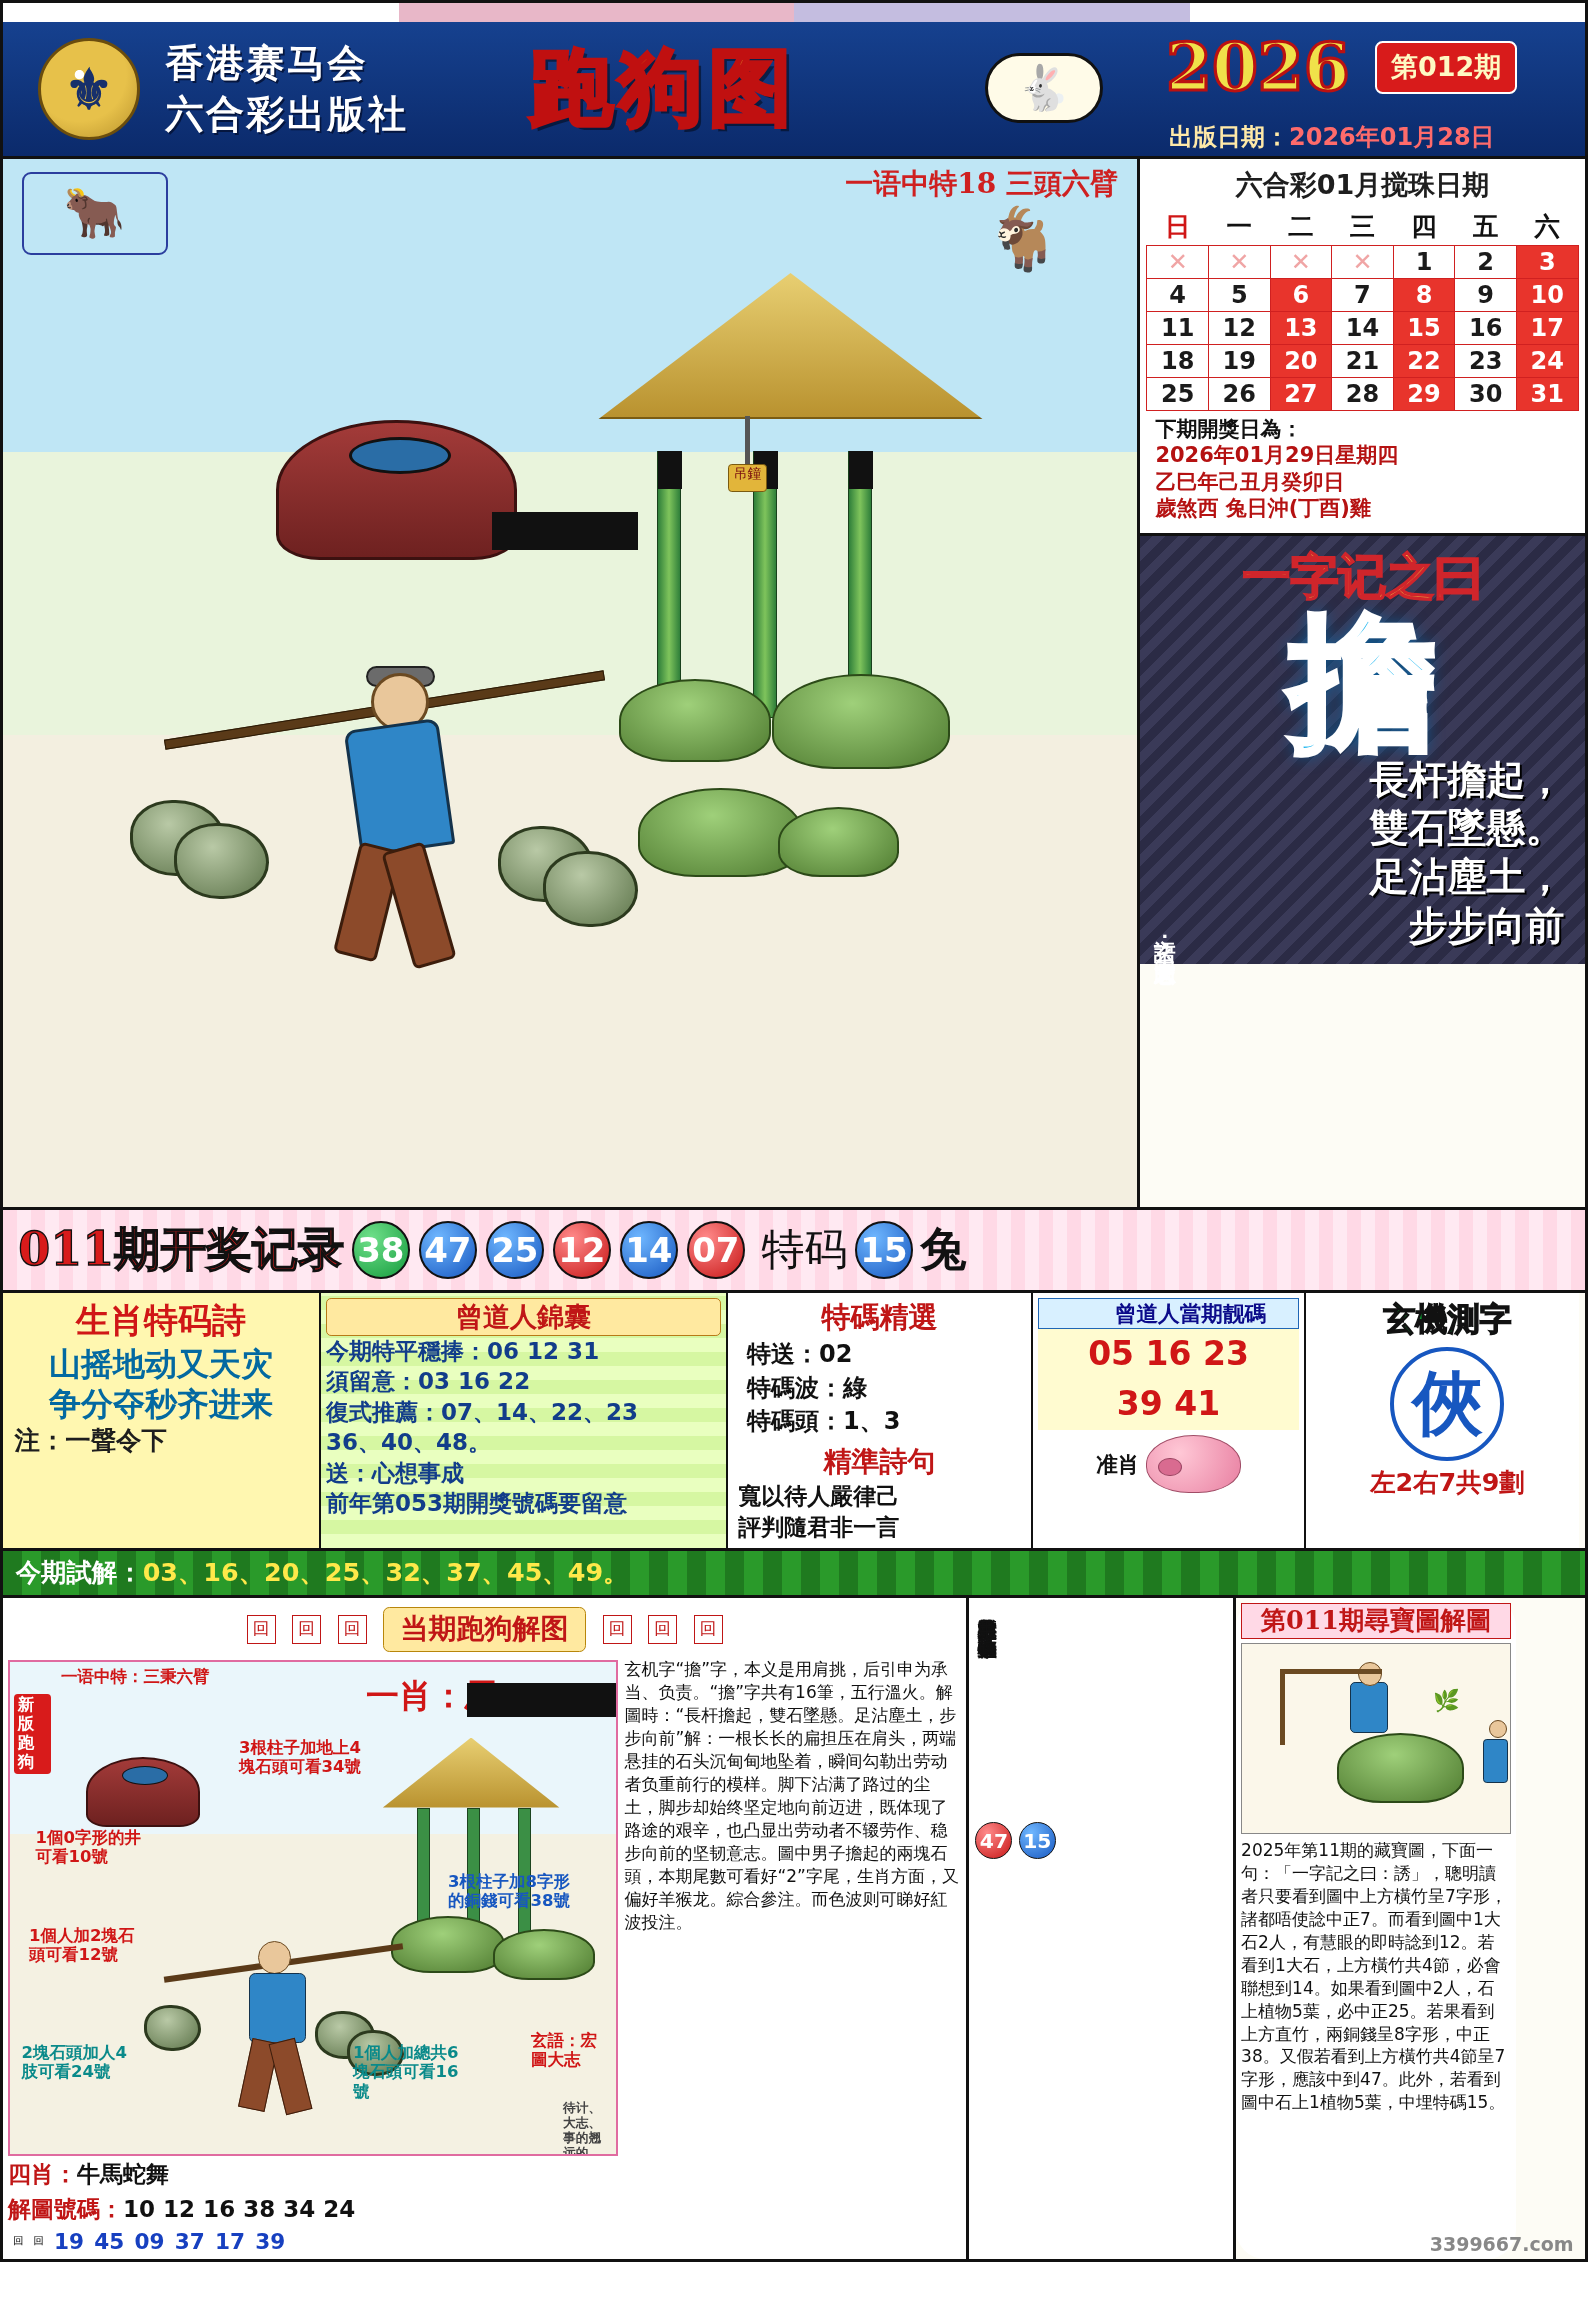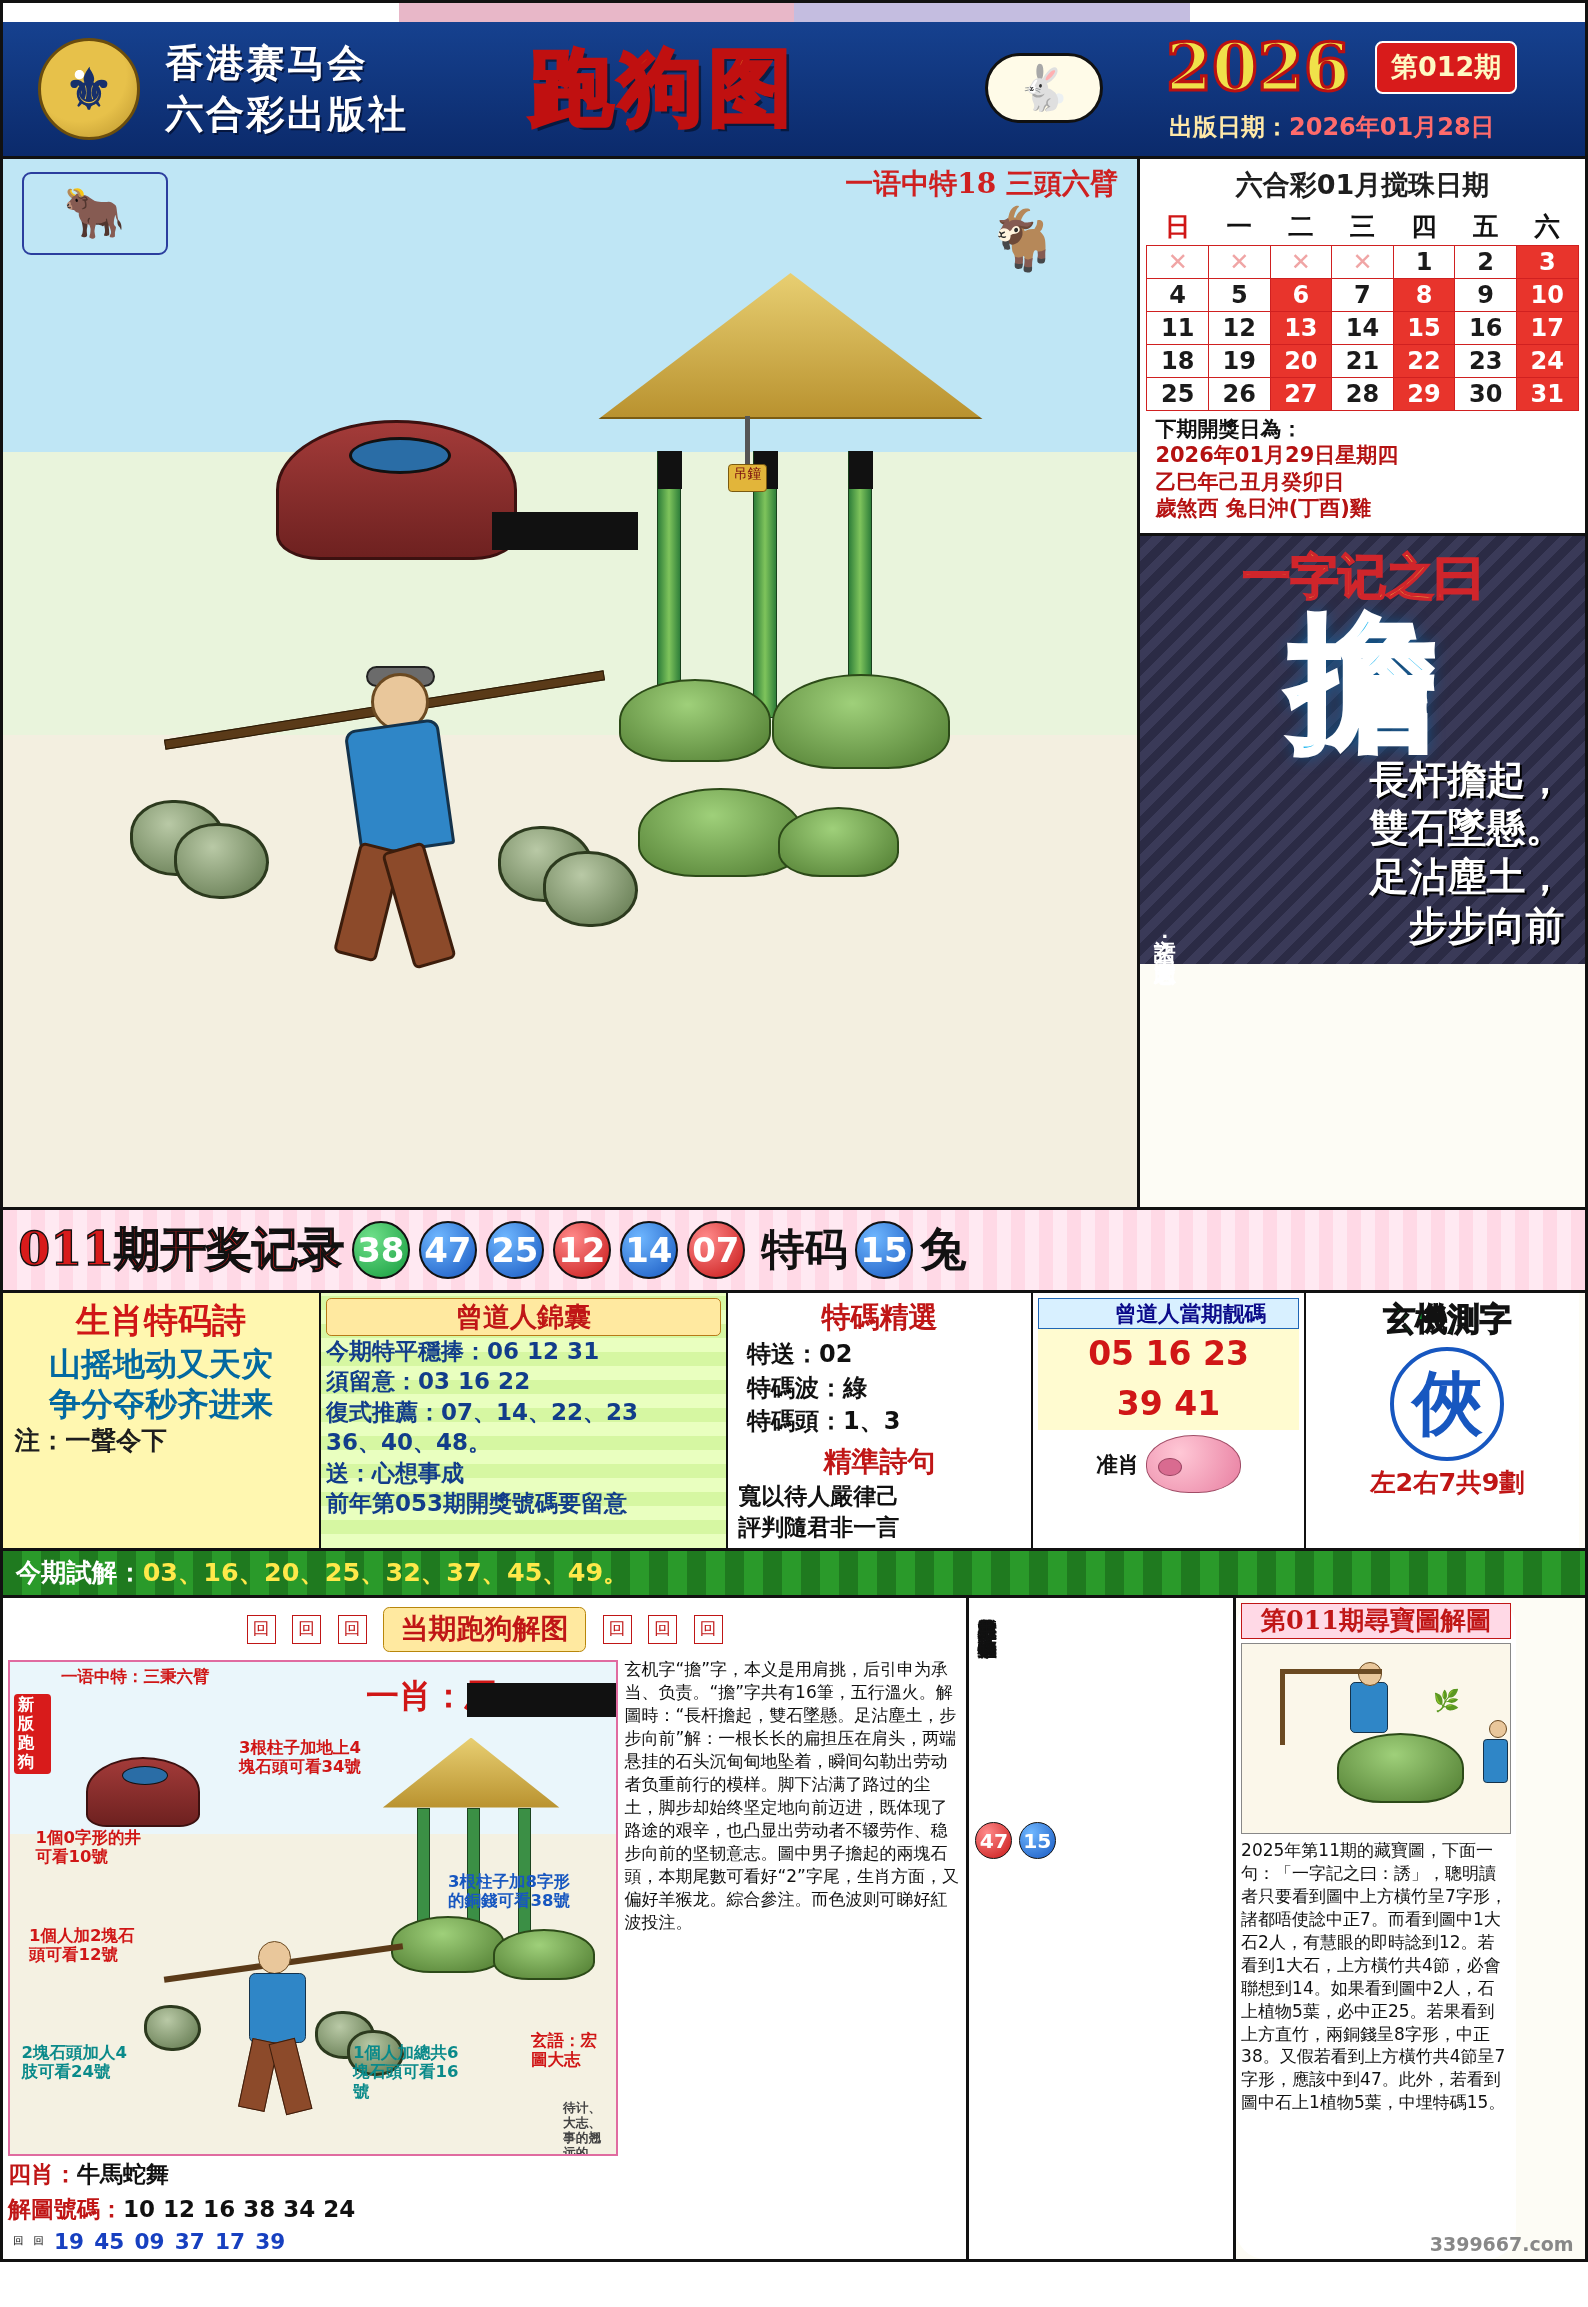--- a/index.html
+++ b/index.html
@@ -73,21 +73,21 @@
   }
   .issue-box {
     position: absolute; left: 1372px; top: 19px;
     background: #d81b1b; color: #fef9c3;
     border: 2.5px solid #fff;
     border-radius: 7.6px;
     padding: 6.4px 14px;
     font-size: 27px; font-weight: bold;
   }
   .pubdate {
-    position: absolute; left: 1166px; top: 89px;
+    position: absolute; left: 1166px; top: 99px;
     font-size: 24px; font-weight: bold; color: #ffe9a8;
   }
   .pubdate b { color: #ff6b6b; }
 
   
   .topwrap { display: flex; border-bottom: 3.2px solid #111; }
   .picture-panel {
     width: 1137px; height: 1048px;
     position: relative;
     border-right: 3.2px solid #111;
@@ -210,21 +210,21 @@
   }
   .ball {
     width: 58px; height: 58px; border-radius:50%;
     display:flex; align-items:center; justify-content:center;
     font-size: 34px; font-weight:bold; color:#fff;
     border: 2.5px solid #111; flex: 0 0 auto;
   }
   .ball.g { background: radial-gradient(circle at 32% 28%, #6fe08a, #159b3d); }
   .ball.b { background: radial-gradient(circle at 32% 28%, #6fb7ff, #1757c0); }
   .ball.r { background: radial-gradient(circle at 32% 28%, #ff8a8a, #c71616); }
-  .res-special { font-size: 43px; font-weight:bold; color:#111; margin-left: 9px;}
+  .res-special { font-size: 43px; font-weight:normal; color:#111; margin-left: 9px;}
   .res-zodiac { font-size: 46px; font-weight:bold; color:#111; }
 
   
   .midgrid { display:flex; border-bottom:3.2px solid #111; }
   .cellbox { border-right: 2.5px solid #111; padding: 5.1px; }
   .c1 { width: 318px; background:#fff7b0; }
   .c2 { width: 407px; background: repeating-linear-gradient(0deg,#e9ffbf 0 14px,#d6f7a2 14px 28px); }
   .c3 { width: 305px; background:#fff; }
   .c4 { width: 273px; background:#fff; }
   .c5 { width: 273px; background:#fff; border-right:none;padding-left:15px; }

